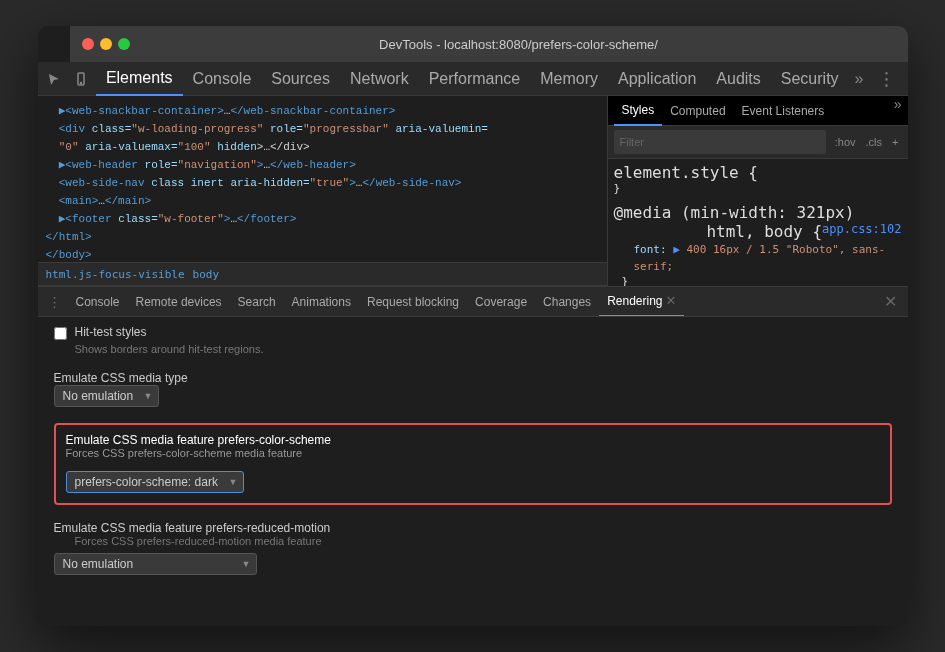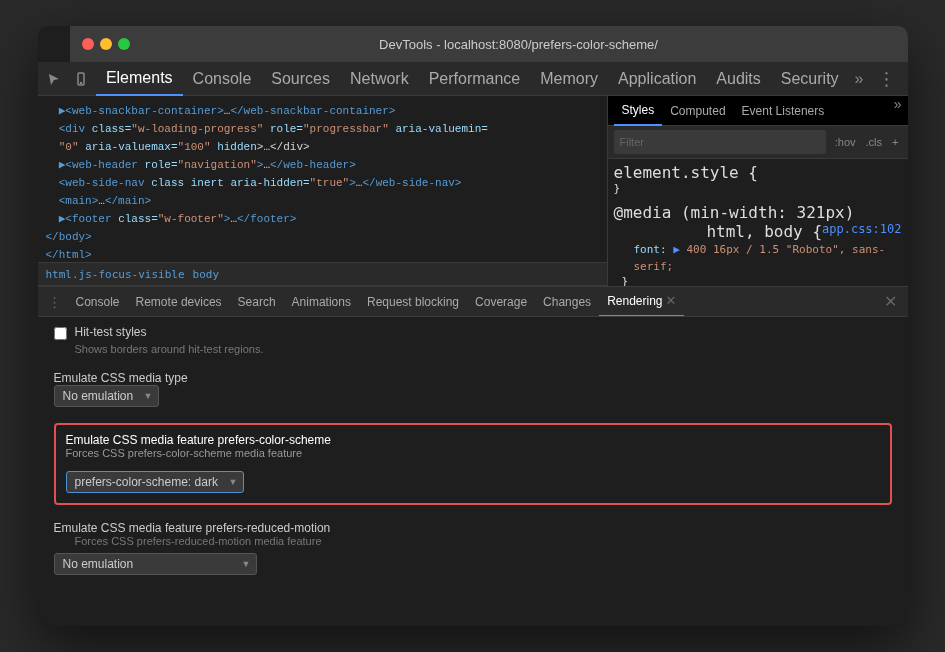--- a/index.html
+++ b/index.html
@@ -446,24 +446,24 @@
           <div class="code-line">
             &nbsp;&nbsp;<span class="tag">&lt;web-side-nav</span> <span class="attr">class</span> <span class="attr">inert</span> <span class="attr">aria-hidden=</span><span class="val">"true"</span><span class="tag">&gt;</span><span class="text">…</span><span class="tag">&lt;/web-side-nav&gt;</span>
           </div>
           <div class="code-line">
             &nbsp;&nbsp;<span class="tag">&lt;main&gt;</span><span class="text">…</span><span class="tag">&lt;/main&gt;</span>
           </div>
           <div class="code-line">
             &nbsp;&nbsp;<span class="tag">▶&lt;footer</span> <span class="attr">class=</span><span class="val">"w-footer"</span><span class="tag">&gt;</span><span class="text">…</span><span class="tag">&lt;/footer&gt;</span>
           </div>
           <div class="code-line">
+            <span class="tag">&lt;/html&gt;</span>
+          </div>
+          <div class="code-line">
             <span class="tag">&lt;/body&gt;</span>
-          </div>
-          <div class="code-line">
-            <span class="tag">&lt;/html&gt;</span>
           </div>
         </div>
         <div class="breadcrumb">
           <span class="breadcrumb-item">html.js-focus-visible</span>
           <span class="breadcrumb-sep"> </span>
           <span class="breadcrumb-item">body</span>
         </div>
       </div>
 
       <div class="right-panel">

